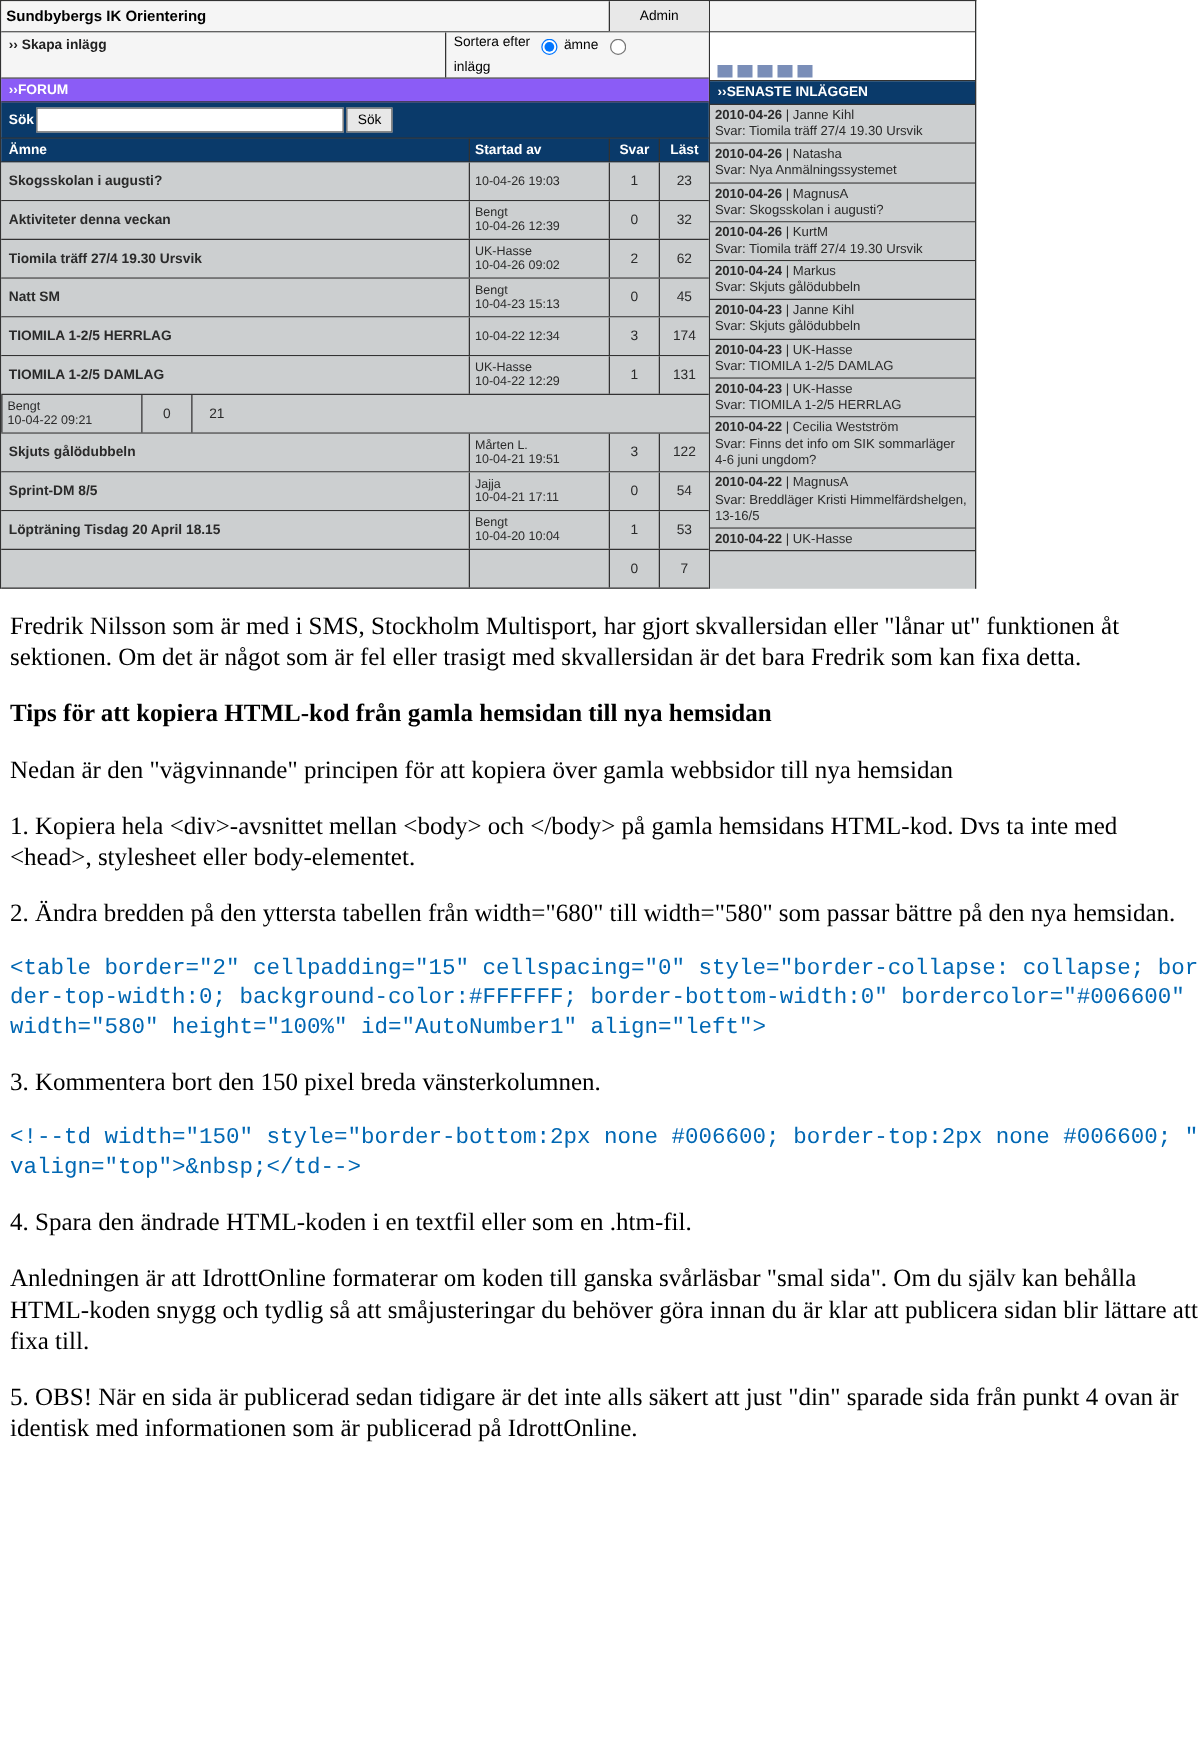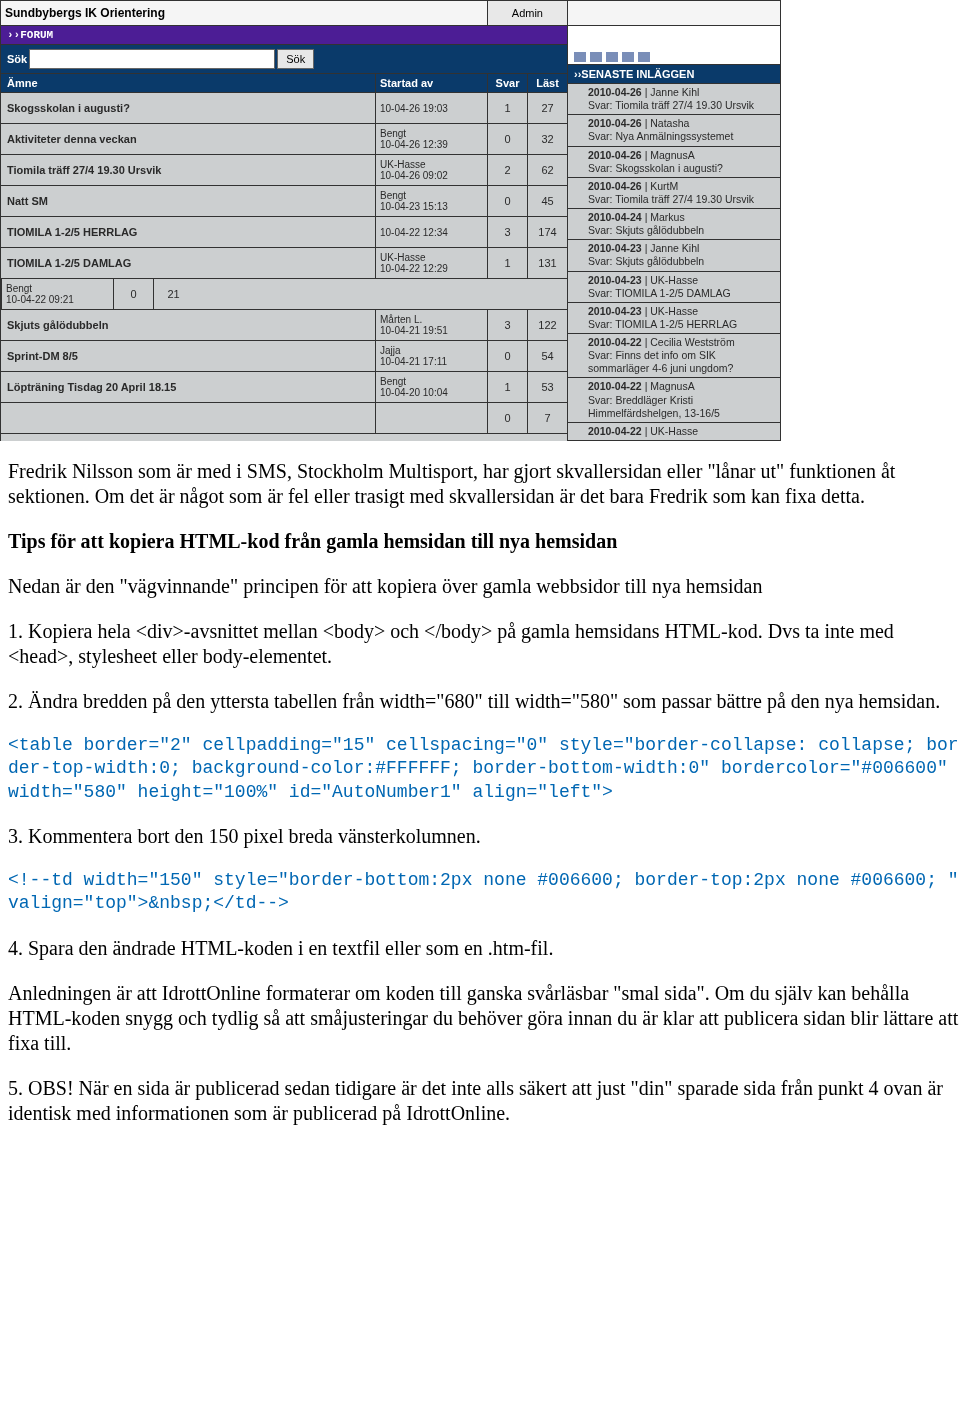--- a/index.html
+++ b/index.html
@@ -67,26 +67,25 @@
     width: 198px;
     border-left: 1px solid #323232;
     padding: 2px 6px;
     display: flex;
     align-items: flex-start;
     gap: 4px;
     flex-wrap: wrap;
   }
   .sort-row .radio-lbl { display: inline-flex; align-items: center; gap: 2px; }
   .forum-label-row {
-    background: #4c1d95;
+    background: #8b5cf6;
     color: #fff;
     font-weight: bold;
     padding: 3px 6px;
     border-bottom: 1px solid #323232;
-    font-family: Liberation Mono, monospace;
   }
   .search-row {
     background: #0a3a6a;
     color: #fff;
     display: flex;
     align-items: center;
     gap: 2px;
     padding: 4px 6px;
     border-bottom: 1px solid #323232;
   }
@@ -148,21 +147,21 @@
     background: #0a3a6a;
     color: #fff;
     font-weight: bold;
     font-size: 11px;
     padding: 3px 6px;
     border-bottom: 1px solid #323232;
   }
   .recent-body .rrow {
     border-bottom: 1px solid #323232;
     background: #cccfd0;
-    padding: 2px 20px;
+    padding: 2px 4px;
     font-size: 10.5px;
     color: #2a2a2a;
     line-height: 1.25;
   }
   .recent-body .rrow b { font-weight: bold; }
   
   .doc {
     padding: 18px 0 0 8px;
     font-size: 20px;
     line-height: 1.25;
@@ -181,40 +180,54 @@
 </head>
 <body>
 
 <div class="screenshot-area">
 
   <div class="forum-panel">
     <div class="hdr-row">
       <div class="title">Sundbybergs IK Orientering</div>
       <div class="admin">Admin</div>
     </div>
+    <div class="sort-row">
+      <div class="left" style="font-weight:bold;color:#222;">›› Skapa inlägg</div>
+      <div class="right">
+        <span>Sortera efter</span>
+        <span class="radio-lbl">
+          <input type="radio" checked="" style="">
+          <span>ämne</span>
+        </span>
+        <span class="radio-lbl">
+          <input type="radio" style="">
+        </span>
+        <div style="width:100%"><span>inlägg</span></div>
+      </div>
+    </div>
     <div class="forum-label-row">››FORUM</div>
     <div class="search-row">
       <span style="font-weight:bold;">Sök</span>
       <input type="text" style="">
       <button>Sök</button>
     </div>
     <div class="thead-row">
       <div class="col-topic">Ämne</div>
       <div class="col-start">Startad av</div>
       <div class="col-svar">Svar</div>
       <div class="col-last">Läst</div>
     </div>
     <div class="forum-body" id="forum-body">
         <div class="frow">
           <div class="col-topic">Skogsskolan i augusti?</div>
           <div class="col-start">
             <span>10-04-26 19:03</span>
           </div>
           <div class="col-svar">1</div>
-          <div class="col-last">27</div>
+          <div class="col-last">23</div>
         </div>
         <div class="frow">
           <div class="col-topic">Aktiviteter denna veckan</div>
           <div class="col-start">
             <span>Bengt</span>
             <span>10-04-26 12:39</span>
           </div>
           <div class="col-svar">0</div>
           <div class="col-last">32</div>
         </div>

